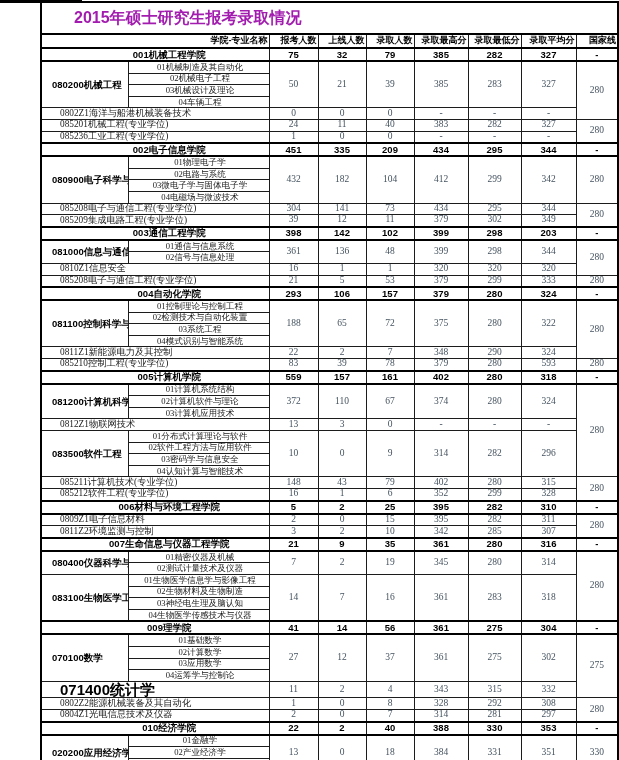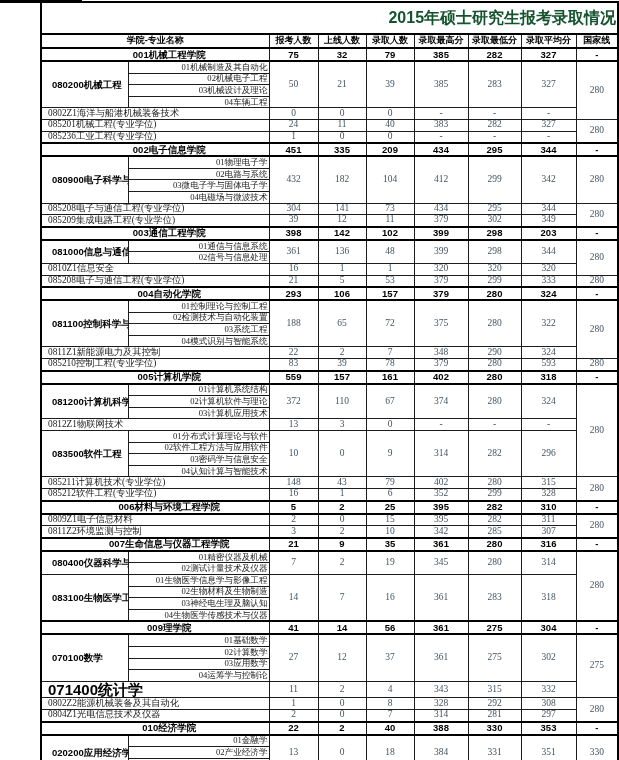--- a/index.html
+++ b/index.html
@@ -13,45 +13,45 @@
     position:absolute;left:40px;top:1px;width:577px;
     border-collapse:collapse;table-layout:fixed;
     border:2px solid #000;
   }
   td{
     border:1px solid #1c1c1c;
     padding:0 1px;overflow:hidden;white-space:nowrap;vertical-align:middle;
     line-height:1.05;
   }
   .title-cell{
-    height:30px;text-align:right;
+    height:30px;text-align:left;
     font-family:"Liberation Sans","DejaVu Sans",sans-serif;
-    font-weight:bold;font-size:16px;color:#14532d;padding-left:32px;
+    font-weight:bold;font-size:16px;color:#a21caf;padding-left:32px;
   }
   thead td{
-    height:12px;text-align:center;
+    height:12px;text-align:right;
     font-family:"Liberation Sans","DejaVu Sans",sans-serif;
     font-weight:bold;font-size:9px;color:#000;
     border-bottom:2px solid #000;
   }
   tr.r-college td{
     border-top:2px solid #000;border-bottom:2px solid #000;
     height:11px;
     font-family:"Liberation Sans","DejaVu Sans",sans-serif;
     font-weight:bold;font-size:9.5px;color:#000;
   }
   tr.r-college td.c-name{text-align:center;padding-left:29px;}
   tr.r-college td.c-num,tr.r-college td.c-nat{text-align:center;color:#000;}
   tr.r-normal td{height:10.6px;}
   td.c-major{
     font-family:"Liberation Sans","DejaVu Sans",sans-serif;
     font-weight:bold;font-size:9.5px;text-align:left;padding-left:10px;color:#000;
   }
-  td.c-spec{font-size:8.6px;text-align:right;padding-left:4px;color:#1a1a1a;}
-  td.c-single{font-size:9.3px;text-align:left;padding-left:6px;color:#1a1a1a;}
+  td.c-spec{font-size:8.6px;text-align:center;padding-left:4px;color:#1a1a1a;}
+  td.c-single{font-size:9.3px;text-align:left;padding-left:18px;color:#1a1a1a;}
   td.c-single.bold{
     font-family:"Liberation Sans","DejaVu Sans",sans-serif;
     font-weight:bold;font-size:15px;color:#000;
   }
   td.c-num,td.c-nat{font-size:9.5px;text-align:center;color:#44525f;}
 </style>
 </head>
 <body>
 
 <div id="scan-artifact"></div>

